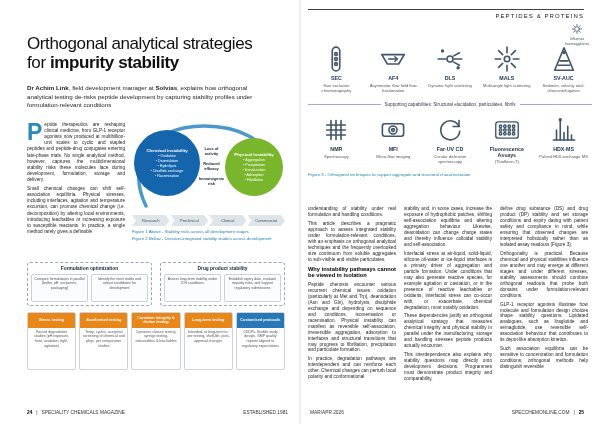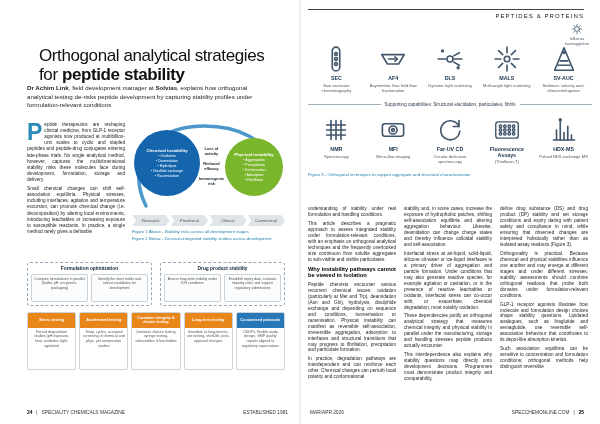--- a/index.html
+++ b/index.html
@@ -4,21 +4,21 @@
 <style>
   html,body{margin:0;padding:0;background:#f2f2f2;}
   .spread{position:relative;width:600px;height:424px;background:#ffffff;outline:1px solid #d8d8d8;
     font-family:"Liberation Sans",sans-serif;color:#1a1a1a;overflow:hidden;display:flex;}
   .page{position:relative;width:300px;height:424px;box-sizing:border-box;}
   .gutter{position:absolute;left:299px;top:0;width:2px;height:424px;
     background:linear-gradient(90deg,rgba(0,0,0,0.02),rgba(0,0,0,0.10),rgba(0,0,0,0.02));z-index:5;}
 
   
   .title{position:absolute;left:27px;top:34px;width:252px;font-size:17px;line-height:1.12;
-    font-weight:400;letter-spacing:-0.4px;color:#101010;margin:12px;}
+    font-weight:400;letter-spacing:-0.4px;color:#101010;margin:0;}
   .title strong{font-weight:700;}
   .byline{position:absolute;left:27px;top:84px;width:240px;font-size:6.2px;line-height:1.38;color:#232323;margin:0;}
   .left-content{position:absolute;left:27px;top:122px;width:258px;height:138px;display:flex;gap:7px;}
   .body-col{width:98px;height:138px;overflow:hidden;font-size:4.7px;line-height:1.3;text-align:justify;color:#222;}
   .body-col p{margin:0 0 3px;}
   .body-col p:first-of-type::first-letter{float:left;font-size:23px;line-height:18px;padding:1px 2px 0 0;
     color:#2a8ab8;font-weight:700;}
   .figure1{width:153px;}
   .fig1-circles{position:relative;height:90px;}
   .swoosh{position:absolute;left:0;top:0;width:153px;height:90px;}
@@ -78,21 +78,21 @@
 </style>
 </head>
 <body>
 
 <div class="spread">
   <div class="gutter"></div>
 
   <div class="page">
     <h1 class="title">
       <span>Orthogonal analytical strategies</span><br>
-      <span>for </span><strong>peptide stability</strong>
+      <span>for </span><strong>impurity stability</strong>
     </h1>
 
     <p class="byline">
       <strong>Dr Achim Link</strong><span>, field development manager at </span><strong>Solvias</strong><span>, explains how orthogonal analytical testing de-risks peptide development by capturing stability profiles under formulation-relevant conditions</span>
     </p>
 
     <div class="left-content">
       <div class="body-col">
         <p>Peptide therapeutics are reshaping clinical medicine, from GLP-1 receptor agonists now produced at multibillion-unit scales to cyclic and stapled peptides and peptide-drug conjugates entering late-phase trials. No single analytical method, however, captures the multidimensional stability risks these molecules face during development, formulation, storage and delivery.</p>
         <p>Small chemical changes can shift self-association equilibria. Physical stresses, including interfaces, agitation and temperature excursion, can promote chemical change (i.e. decomposition) by altering local environments, introducing leachables or increasing exposure to susceptible reactants. In practice, a single method rarely gives a definable</p>

